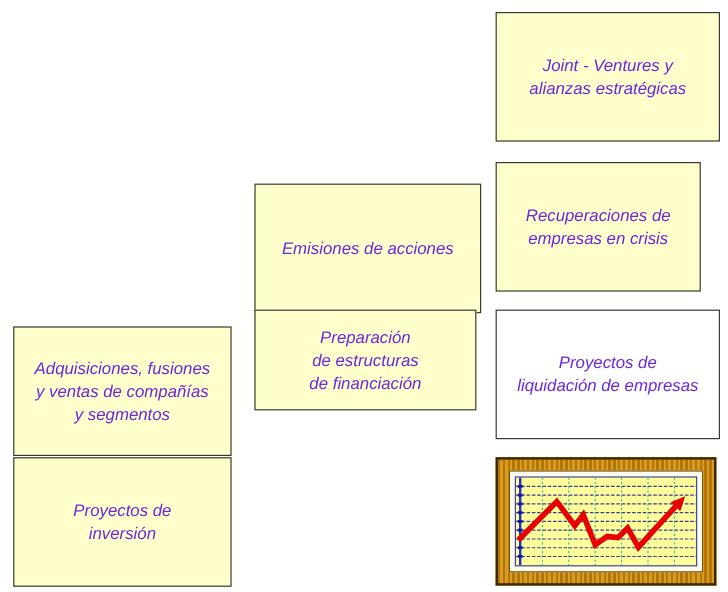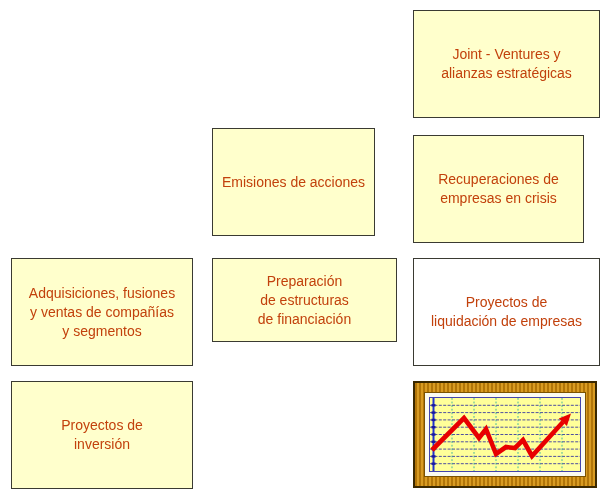--- a/index.html
+++ b/index.html
@@ -20,23 +20,24 @@
     box-sizing: border-box;
     border: 1px solid #3a3a32;
     background: #ffffcc;
     display: flex;
     align-items: center;
     justify-content: center;
     text-align: center;
   }
   .box.white { background: #ffffff; }
   .box-text {
+    font-style: italic;
     font-size: 14px;
     line-height: 19px;
-    color: #c2410c;
+    color: #6d28d9;
     white-space: pre-line;
     padding: 0 4px;
     text-align: center;
   }
   
   .picture {
     position: absolute;
     box-sizing: border-box;
     border: 2px solid #3a2800;
     background: repeating-linear-gradient(90deg,
@@ -65,30 +66,30 @@
 </head>
 <body>
 
 <div class="canvas">
 
   <div class="box" style="left:413px; top:10px;  width:187px; height:108px">
     <span class="box-text">Joint - Ventures y
 alianzas estratégicas</span>
   </div>
 
-  <div class="box" style="left:212px; top:128px; width:163px; height:108px">
+  <div class="box" style="left:212px; top:153px; width:189px; height:108px">
     <span class="box-text">Emisiones de acciones</span>
   </div>
 
   <div class="box" style="left:413px; top:135px; width:171px; height:108px">
     <span class="box-text">Recuperaciones de
 empresas en crisis</span>
   </div>
 
-  <div class="box" style="left:11px;  top:258px; width:182px; height:108px">
+  <div class="box" style="left:11px;  top:272px; width:182px; height:108px">
     <span class="box-text">Adquisiciones, fusiones
 y ventas de compañías
 y segmentos</span>
   </div>
 
   <div class="box" style="left:212px; top:258px; width:185px; height:84px">
     <span class="box-text">Preparación
 de estructuras
 de financiación</span>
   </div>

